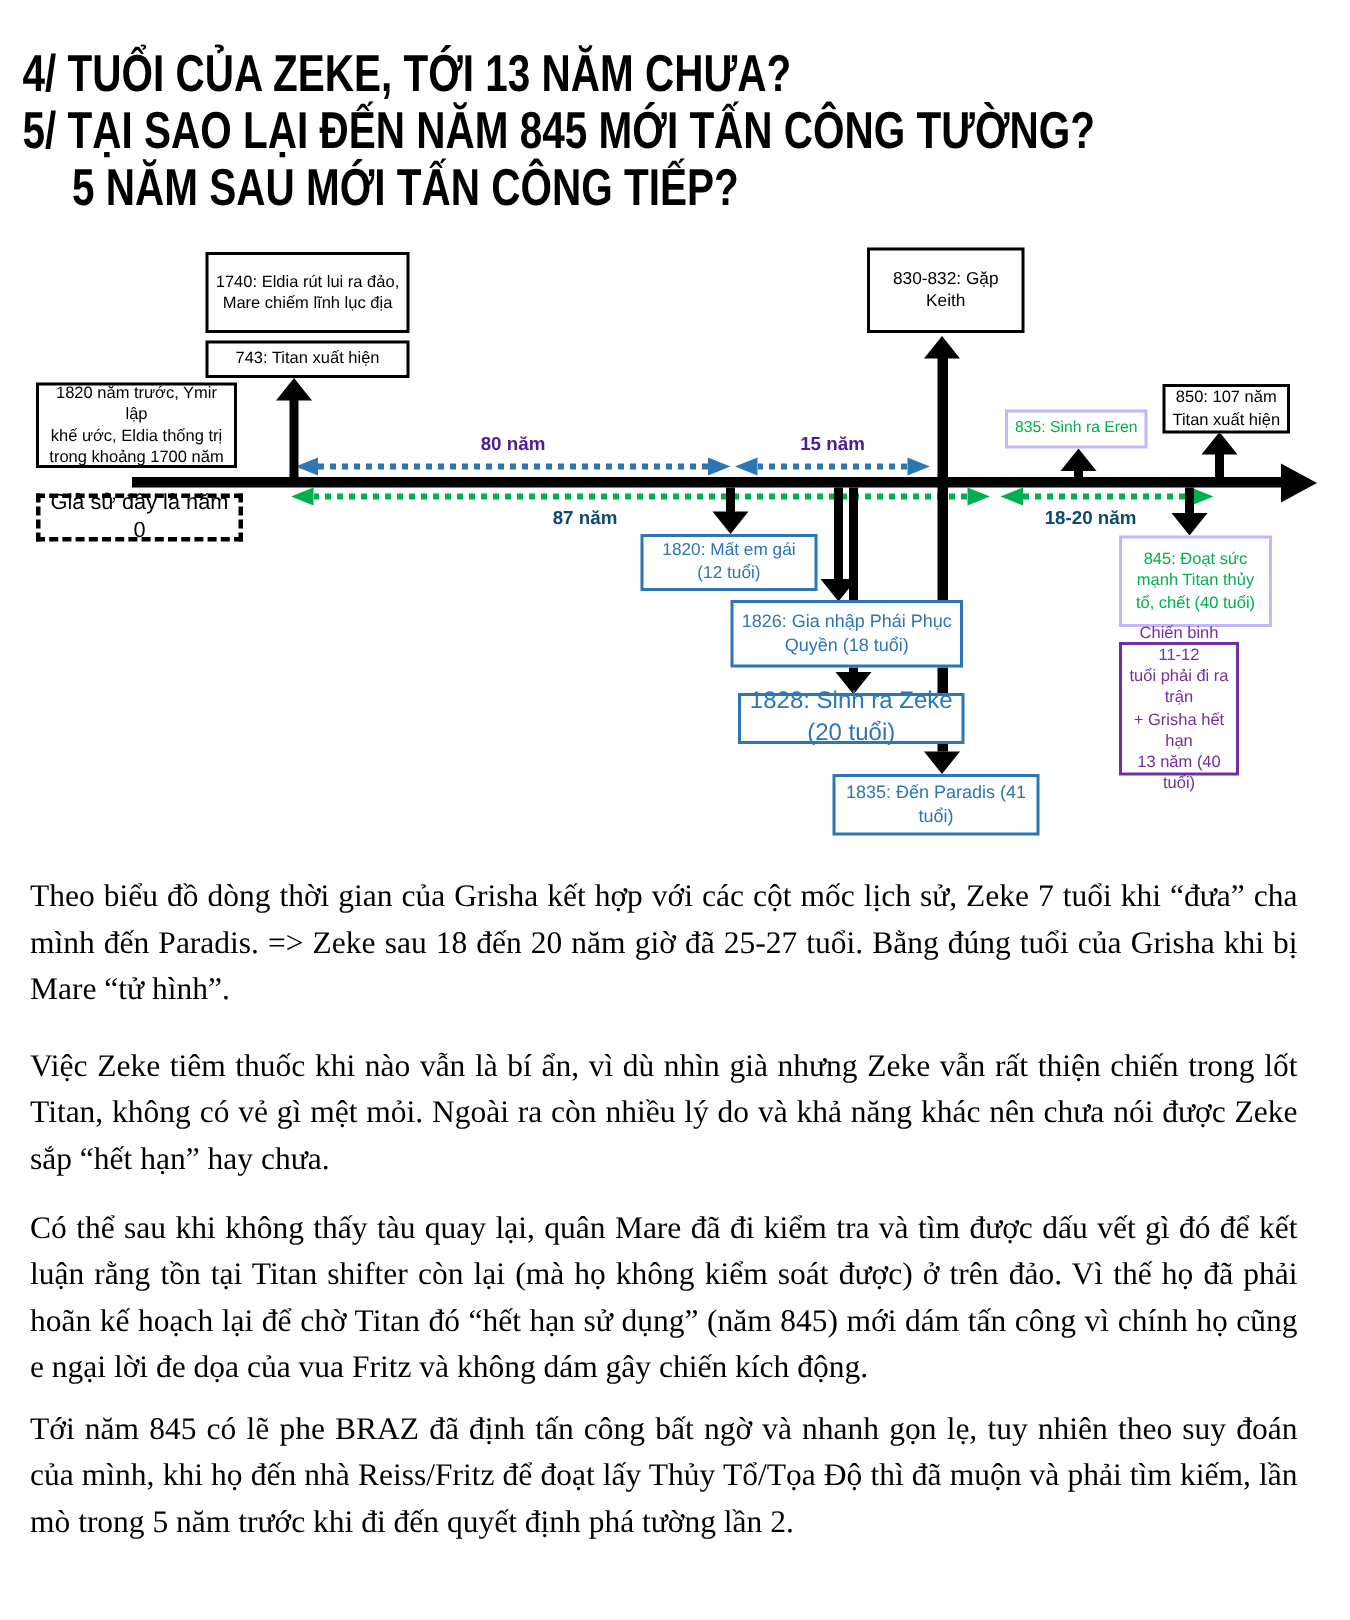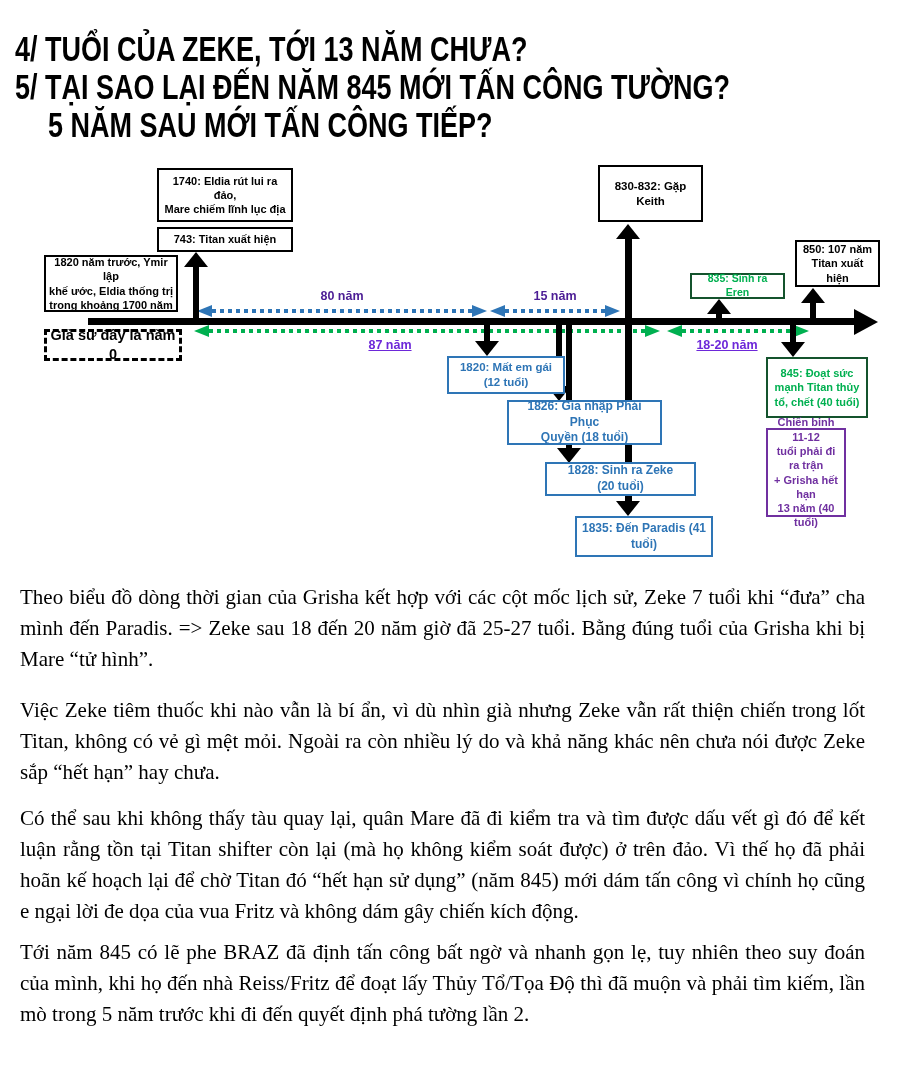--- a/index.html
+++ b/index.html
@@ -8,45 +8,45 @@
 
   
   .h-line{position:absolute;font-weight:900;font-size:27px;color:#000;
           letter-spacing:0px;transform:scaleY(1.28);transform-origin:0 0;
           font-family:"Liberation Sans",sans-serif;white-space:nowrap;}
 
   
   .diagram{position:absolute;left:0;top:0;width:900px;height:575px;}
   .tbox{position:absolute;box-sizing:border-box;background:#fff;z-index:3;
         display:flex;align-items:center;justify-content:center;text-align:center;
-        font-weight:bold;white-space:pre-line;line-height:1.3;padding:2px 3px;margin-left:20px;}
+        font-weight:normal;white-space:pre-line;line-height:1.3;padding:2px 3px;}
   .bk{border:2.5px solid #000;color:#000;}
   .bl{border:2px solid #2e75b6;color:#2e75b6;}
-  .gr{border:2px solid #14532d;color:#00b050;}
+  .gr{border:2px solid #c4b5fd;color:#00b050;}
   .pu{border:2px solid #7030a0;color:#7030a0;}
   .dash{border:3px dashed #000;color:#000;}
 
   .axis{position:absolute;background:#000;z-index:2;}
   .vline{position:absolute;width:6px;background:#000;z-index:2;}
   .tri{position:absolute;width:0;height:0;z-index:2;}
   .tri-up{border-left:12px solid transparent;border-right:12px solid transparent;border-bottom:15px solid #000;}
   .tri-down{border-left:12px solid transparent;border-right:12px solid transparent;border-top:15px solid #000;}
   .tri-right{border-top:13px solid transparent;border-bottom:13px solid transparent;border-left:24px solid #000;}
 
   .dots{position:absolute;height:4px;z-index:1;}
   .dots.blue{background:repeating-linear-gradient(90deg,#2e75b6 0 4px,transparent 4px 8px);}
   .dots.green{background:repeating-linear-gradient(90deg,#00b050 0 4px,transparent 4px 8px);}
   .dh{position:absolute;width:0;height:0;z-index:1;}
   .dh-l-blue{border-top:6px solid transparent;border-bottom:6px solid transparent;border-right:15px solid #2e75b6;}
   .dh-r-blue{border-top:6px solid transparent;border-bottom:6px solid transparent;border-left:15px solid #2e75b6;}
   .dh-l-green{border-top:6px solid transparent;border-bottom:6px solid transparent;border-right:15px solid #00b050;}
   .dh-r-green{border-top:6px solid transparent;border-bottom:6px solid transparent;border-left:15px solid #00b050;}
   .span-label{position:absolute;font-size:12.5px;font-weight:bold;text-align:center;z-index:1;}
   .span-label.blue{color:#4c1d95;}
-  .span-label.green{color:#6d28d9;text-decoration:underline;}
+  .span-label.green{color:#0c4a6e;}
 
   
   .bodytext{position:absolute;left:20px;top:582px;width:845px;
             font-family:"Liberation Serif",serif;font-size:21px;line-height:31px;
             color:#000;text-align:justify;}
   .bodytext p{margin:0;}
   .bodytext p.p1{margin-bottom:20px;}
   .bodytext p.p2{margin-bottom:15px;}
   .bodytext p.p3{margin-bottom:10px;}
 </style>
@@ -110,35 +110,35 @@
     <div class="tri tri-down" style="left:557px;top:448px;"></div>
 
     <div class="tbox bk" style="left:137px;top:168px;width:136px;height:54px;font-size:11px;">1740: Eldia rút lui ra đảo,
 Mare chiếm lĩnh lục địa</div>
     <div class="tbox bk" style="left:137px;top:227px;width:136px;height:25px;font-size:11px;">743: Titan xuất hiện</div>
     <div class="tbox bk" style="left:24px;top:255px;width:134px;height:57px;font-size:11px;">1820 năm trước, Ymir lập
 khế ước, Eldia thống trị
 trong khoảng 1700 năm</div>
     <div class="tbox dash" style="left:24px;top:329px;width:138px;height:32px;font-size:14.5px;">Giả sử đây là năm 0</div>
     <div class="tbox bk" style="left:578px;top:165px;width:105px;height:57px;font-size:11.5px;">830-832: Gặp Keith</div>
-    <div class="tbox bk" style="left:775px;top:240px;width:85px;height:47px;font-size:11px;">850: 107 năm
+    <div class="tbox bk" style="left:775px;top:256px;width:85px;height:33px;font-size:11px;">850: 107 năm
 Titan xuất hiện</div>
     <div class="tbox gr" style="left:670px;top:273px;width:95px;height:26px;font-size:10.5px;">835: Sinh ra Eren</div>
     <div class="tbox gr" style="left:746px;top:357px;width:102px;height:61px;font-size:11px;">845: Đoạt sức
 mạnh Titan thủy
 tổ, chết (40 tuổi)</div>
     <div class="tbox pu" style="left:746px;top:428px;width:80px;height:89px;font-size:11px;">Chiến binh 11-12
 tuổi phải đi ra trận
 + Grisha hết hạn
 13 năm (40 tuổi)</div>
     <div class="tbox bl" style="left:427px;top:356px;width:118px;height:38px;font-size:11.5px;">1820: Mất em gái
 (12 tuổi)</div>
     <div class="tbox bl" style="left:487px;top:400px;width:155px;height:45px;font-size:12px;">1826: Gia nhập Phái Phục
 Quyền (18 tuổi)</div>
-    <div class="tbox bl" style="left:525px;top:462px;width:151px;height:34px;font-size:12px;">1828: Sinh ra Zeke
+    <div class="tbox bl" style="left:492px;top:462px;width:151px;height:34px;font-size:16px;">1828: Sinh ra Zeke
 (20 tuổi)</div>
     <div class="tbox bl" style="left:555px;top:516px;width:138px;height:41px;font-size:12px;">1835: Đến Paradis (41 tuổi)</div>
   </div>
 
   <div class="bodytext">
     <p class="p1">Theo biểu đồ dòng thời gian của Grisha kết hợp với các cột mốc lịch sử, Zeke 7 tuổi khi “đưa” cha mình đến Paradis. =&gt; Zeke sau 18 đến 20 năm giờ đã 25-27 tuổi. Bằng đúng tuổi của Grisha khi bị Mare “tử hình”.</p>
     <p class="p2">Việc Zeke tiêm thuốc khi nào vẫn là bí ẩn, vì dù nhìn già nhưng Zeke vẫn rất thiện chiến trong lốt Titan, không có vẻ gì mệt mỏi. Ngoài ra còn nhiều lý do và khả năng khác nên chưa nói được Zeke sắp “hết hạn” hay chưa.</p>
     <p class="p3">Có thể sau khi không thấy tàu quay lại, quân Mare đã đi kiểm tra và tìm được dấu vết gì đó để kết luận rằng tồn tại Titan shifter còn lại (mà họ không kiểm soát được) ở trên đảo. Vì thế họ đã phải hoãn kế hoạch lại để chờ Titan đó “hết hạn sử dụng” (năm 845) mới dám tấn công vì chính họ cũng e ngại lời đe dọa của vua Fritz và không dám gây chiến kích động.</p>
     <p class="p4">Tới năm 845 có lẽ phe BRAZ đã định tấn công bất ngờ và nhanh gọn lẹ, tuy nhiên theo suy đoán của mình, khi họ đến nhà Reiss/Fritz để đoạt lấy Thủy Tổ/Tọa Độ thì đã muộn và phải tìm kiếm, lần mò trong 5 năm trước khi đi đến quyết định phá tường lần 2.</p>
   </div>

